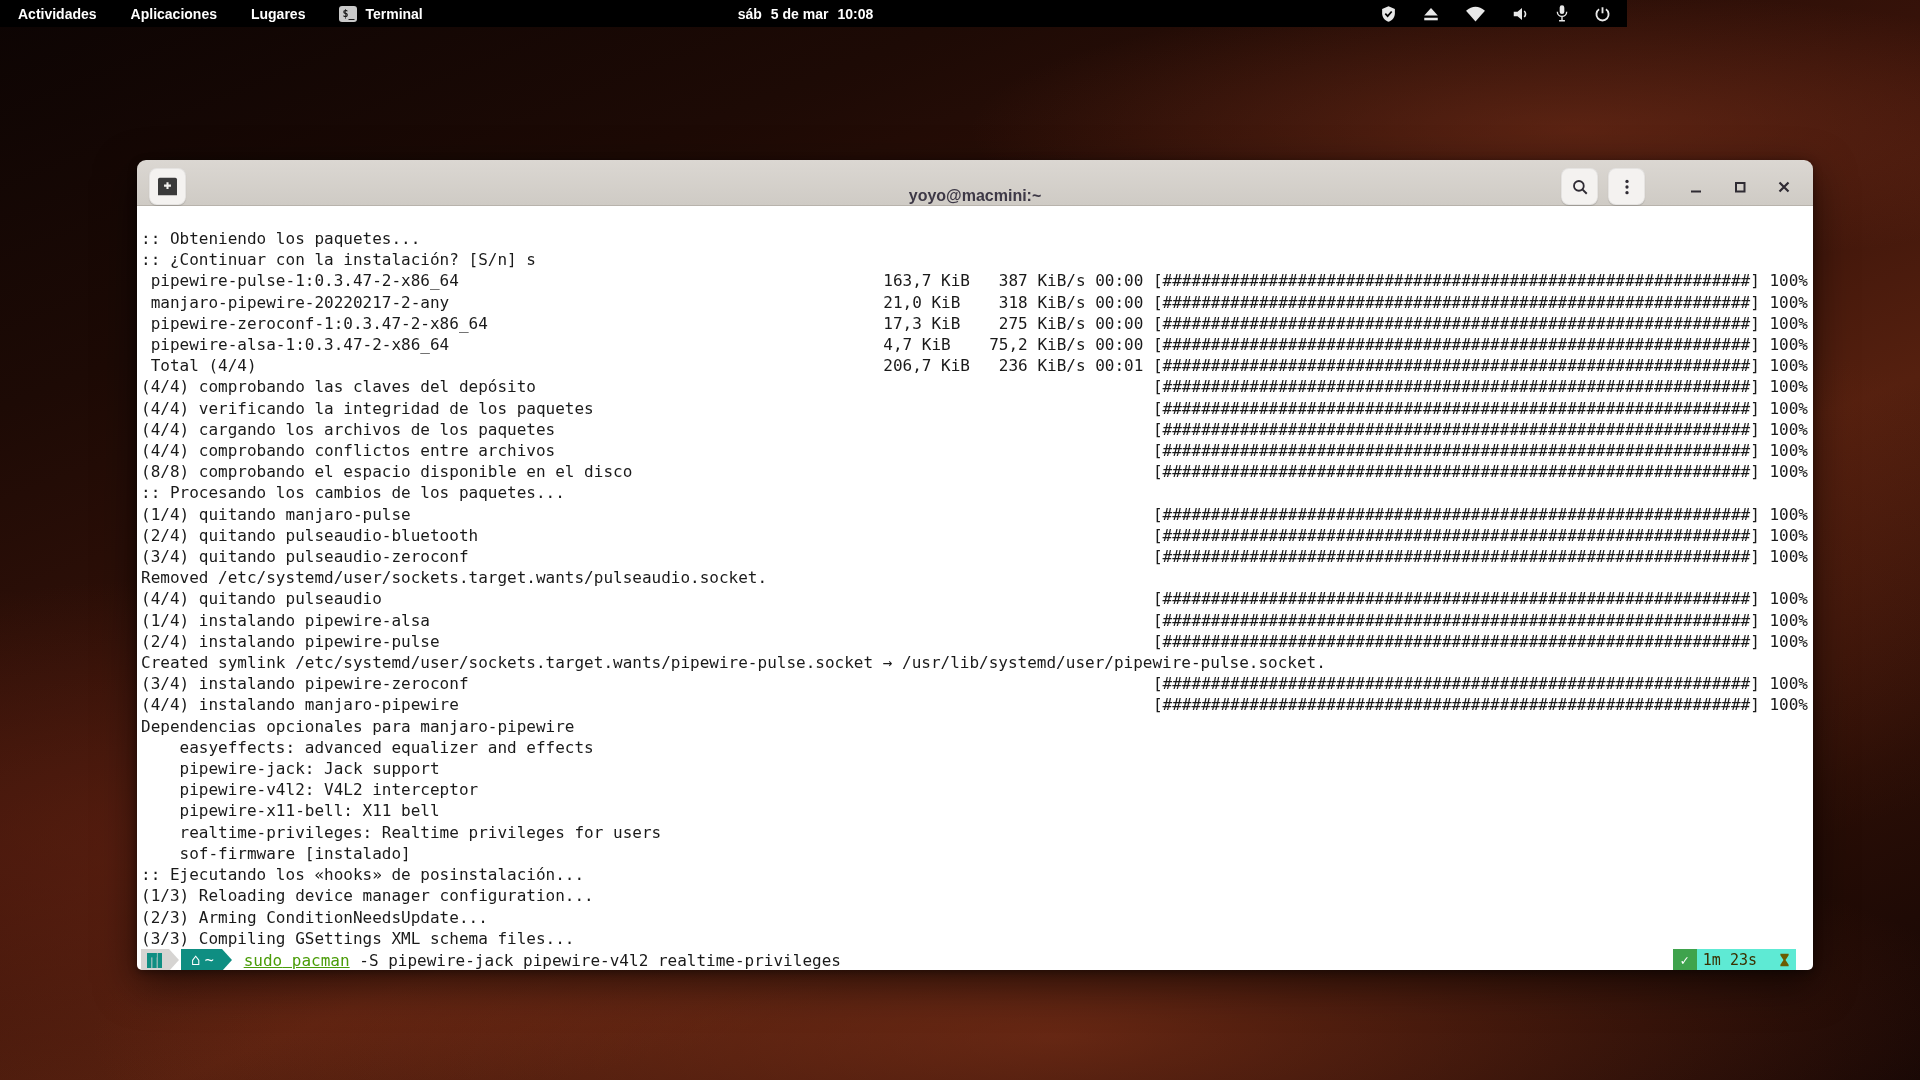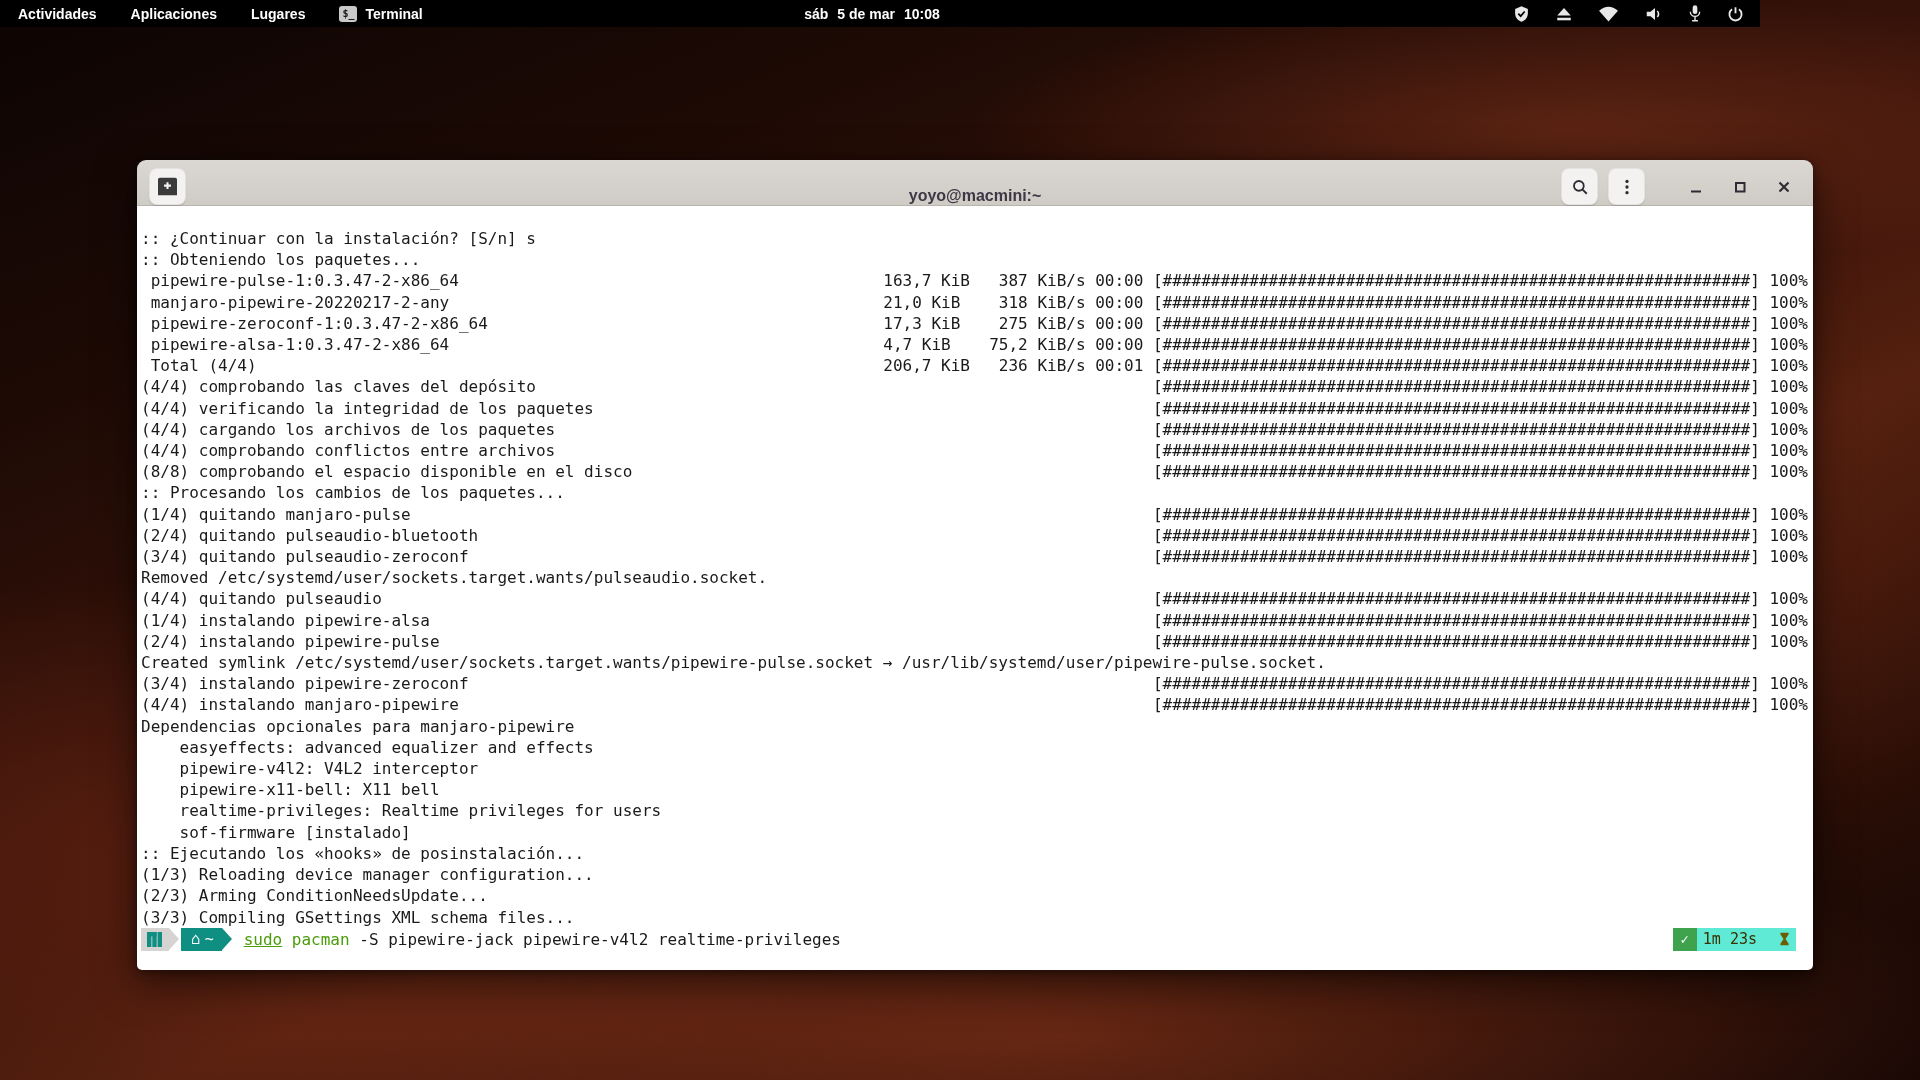--- a/index.html
+++ b/index.html
@@ -11,21 +11,21 @@
     background:
       radial-gradient(ellipse 45% 18% at 82% 12%, rgba(150,62,34,.40), transparent 70%),
       radial-gradient(ellipse 70% 30% at 55% 96%, rgba(166,66,34,.45), transparent 72%),
       radial-gradient(ellipse 55% 35% at 12% 78%, rgba(110,38,20,.55), transparent 70%),
       radial-gradient(ellipse 60% 40% at 70% 55%, rgba(120,44,24,.35), transparent 70%),
       linear-gradient(158deg, #0c0403 0%, #1d0a05 22%, #3c140a 48%, #55200f 62%, #2a0e06 82%, #140604 100%);
   }
 
   
   .topbar {
-    position:absolute; left:0; top:0; width:1760px; height:27px;
+    position:absolute; left:0; top:0; width:1627px; height:27px;
     background:#000; color:#fff; display:flex; align-items:center;
     font-size:14px; font-weight:600;
   }
   .tb-left { display:flex; align-items:center; gap:34px; padding-left:18px; }
   .tb-item { cursor:default; }
   .tb-app { display:flex; align-items:center; gap:8px; font-weight:700; }
   .tb-appicon { width:18px; height:16px; background:#c9c9c9; border-radius:3px;
     color:#1a1a1a; font:700 10px "DejaVu Sans Mono",monospace;
     display:flex; align-items:center; justify-content:center; }
   .tb-center { position:absolute; left:0; right:16px; top:0; height:27px;
@@ -76,21 +76,21 @@
   
   .prompt { display:flex; align-items:stretch; height:23px; margin-top:0; }
   .seg { display:flex; align-items:center; }
   .seg-logo { background:#d6d4d2; padding:0 7px 0 6px; }
   .arrow { width:0; height:0; border-top:11.5px solid transparent; border-bottom:11.5px solid transparent; }
   .arrow-gray { border-left:10px solid #d6d4d2; }
   .seg-home { background:#0f8e82; color:#fff; padding:0 8px 0 10px; margin-left:2px; font-size:15px; display:flex; align-items:center; gap:4px; }
   .arrow-teal { border-left:10px solid #0f8e82; }
   .cmd { margin-left:12px; display:flex; align-items:center; white-space:pre; }
   .c-sudo { color:#4a9c08; text-decoration:underline; }
-  .c-cmd  { color:#4a9c08; }
+  .c-cmd  { color:#4a9c08;text-decoration:underline; }
   .c-arg  { color:#1a1a1a; }
   .rstatus { margin-left:auto; display:flex; align-items:stretch; margin-right:12px; }
   .okbox { background:#3fa34d; color:#fff; display:flex; align-items:center; justify-content:center;
     width:24px; font-size:14px; }
   .durbox { background:#5eead4; color:#3a3000; display:flex; align-items:center; gap:22px;
     padding:4px 6px; font-size:15px; }
 
   .housel { font-size:16px; line-height:1; }
 </style>
 </head>
@@ -177,22 +177,22 @@
       <div class="glyph-btn">
         <svg width="16" height="16" viewBox="0 0 16 16">
             <path stroke="#2f2b33" stroke-width="2.2" d="M3.5 3.5 L12.5 12.5 M12.5 3.5 L3.5 12.5"></path>
           </svg>
       </div>
     </div>
   </div>
 
   <div class="screen">
     <div id="term-out">
+        <div class="tl"><span class="lt">:: Obteniendo los paquetes...</span></div>
         <div class="tl"><span class="lt">:: ¿Continuar con la instalación? [S/n] s</span></div>
-        <div class="tl"><span class="lt">:: Obteniendo los paquetes...</span></div>
         <div class="tl"><span class="lt"> pipewire-pulse-1:0.3.47-2-x86_64</span><span class="stats"><span class="sz">163,7 KiB</span><span class="sp">387 KiB/s</span><span class="tm">00:00</span></span><span class="bar">[#############################################################] 100%</span></div>
         <div class="tl"><span class="lt"> manjaro-pipewire-20220217-2-any</span><span class="stats"><span class="sz">21,0 KiB</span><span class="sp">318 KiB/s</span><span class="tm">00:00</span></span><span class="bar">[#############################################################] 100%</span></div>
         <div class="tl"><span class="lt"> pipewire-zeroconf-1:0.3.47-2-x86_64</span><span class="stats"><span class="sz">17,3 KiB</span><span class="sp">275 KiB/s</span><span class="tm">00:00</span></span><span class="bar">[#############################################################] 100%</span></div>
         <div class="tl"><span class="lt"> pipewire-alsa-1:0.3.47-2-x86_64</span><span class="stats"><span class="sz">4,7 KiB</span><span class="sp">75,2 KiB/s</span><span class="tm">00:00</span></span><span class="bar">[#############################################################] 100%</span></div>
         <div class="tl"><span class="lt"> Total (4/4)</span><span class="stats"><span class="sz">206,7 KiB</span><span class="sp">236 KiB/s</span><span class="tm">00:01</span></span><span class="bar">[#############################################################] 100%</span></div>
         <div class="tl"><span class="lt">(4/4) comprobando las claves del depósito</span><span class="bar solo">[#############################################################] 100%</span></div>
         <div class="tl"><span class="lt">(4/4) verificando la integridad de los paquetes</span><span class="bar solo">[#############################################################] 100%</span></div>
         <div class="tl"><span class="lt">(4/4) cargando los archivos de los paquetes</span><span class="bar solo">[#############################################################] 100%</span></div>
         <div class="tl"><span class="lt">(4/4) comprobando conflictos entre archivos</span><span class="bar solo">[#############################################################] 100%</span></div>
         <div class="tl"><span class="lt">(8/8) comprobando el espacio disponible en el disco</span><span class="bar solo">[#############################################################] 100%</span></div>
@@ -202,20 +202,21 @@
         <div class="tl"><span class="lt">(3/4) quitando pulseaudio-zeroconf</span><span class="bar solo">[#############################################################] 100%</span></div>
         <div class="tl"><span class="lt">Removed /etc/systemd/user/sockets.target.wants/pulseaudio.socket.</span></div>
         <div class="tl"><span class="lt">(4/4) quitando pulseaudio</span><span class="bar solo">[#############################################################] 100%</span></div>
         <div class="tl"><span class="lt">(1/4) instalando pipewire-alsa</span><span class="bar solo">[#############################################################] 100%</span></div>
         <div class="tl"><span class="lt">(2/4) instalando pipewire-pulse</span><span class="bar solo">[#############################################################] 100%</span></div>
         <div class="tl"><span class="lt">Created symlink /etc/systemd/user/sockets.target.wants/pipewire-pulse.socket → /usr/lib/systemd/user/pipewire-pulse.socket.</span></div>
         <div class="tl"><span class="lt">(3/4) instalando pipewire-zeroconf</span><span class="bar solo">[#############################################################] 100%</span></div>
         <div class="tl"><span class="lt">(4/4) instalando manjaro-pipewire</span><span class="bar solo">[#############################################################] 100%</span></div>
         <div class="tl"><span class="lt">Dependencias opcionales para manjaro-pipewire</span></div>
         <div class="tl"><span class="lt">    easyeffects: advanced equalizer and effects</span></div>
+        <div class="tl"><span class="lt">    pipewire-jack: Jack support</span></div>
         <div class="tl"><span class="lt">    pipewire-v4l2: V4L2 interceptor</span></div>
         <div class="tl"><span class="lt">    pipewire-x11-bell: X11 bell</span></div>
         <div class="tl"><span class="lt">    realtime-privileges: Realtime privileges for users</span></div>
         <div class="tl"><span class="lt">    sof-firmware [instalado]</span></div>
         <div class="tl"><span class="lt">:: Ejecutando los «hooks» de posinstalación...</span></div>
         <div class="tl"><span class="lt">(1/3) Reloading device manager configuration...</span></div>
         <div class="tl"><span class="lt">(2/3) Arming ConditionNeedsUpdate...</span></div>
         <div class="tl"><span class="lt">(3/3) Compiling GSettings XML schema files...</span></div>
       </div>
 

